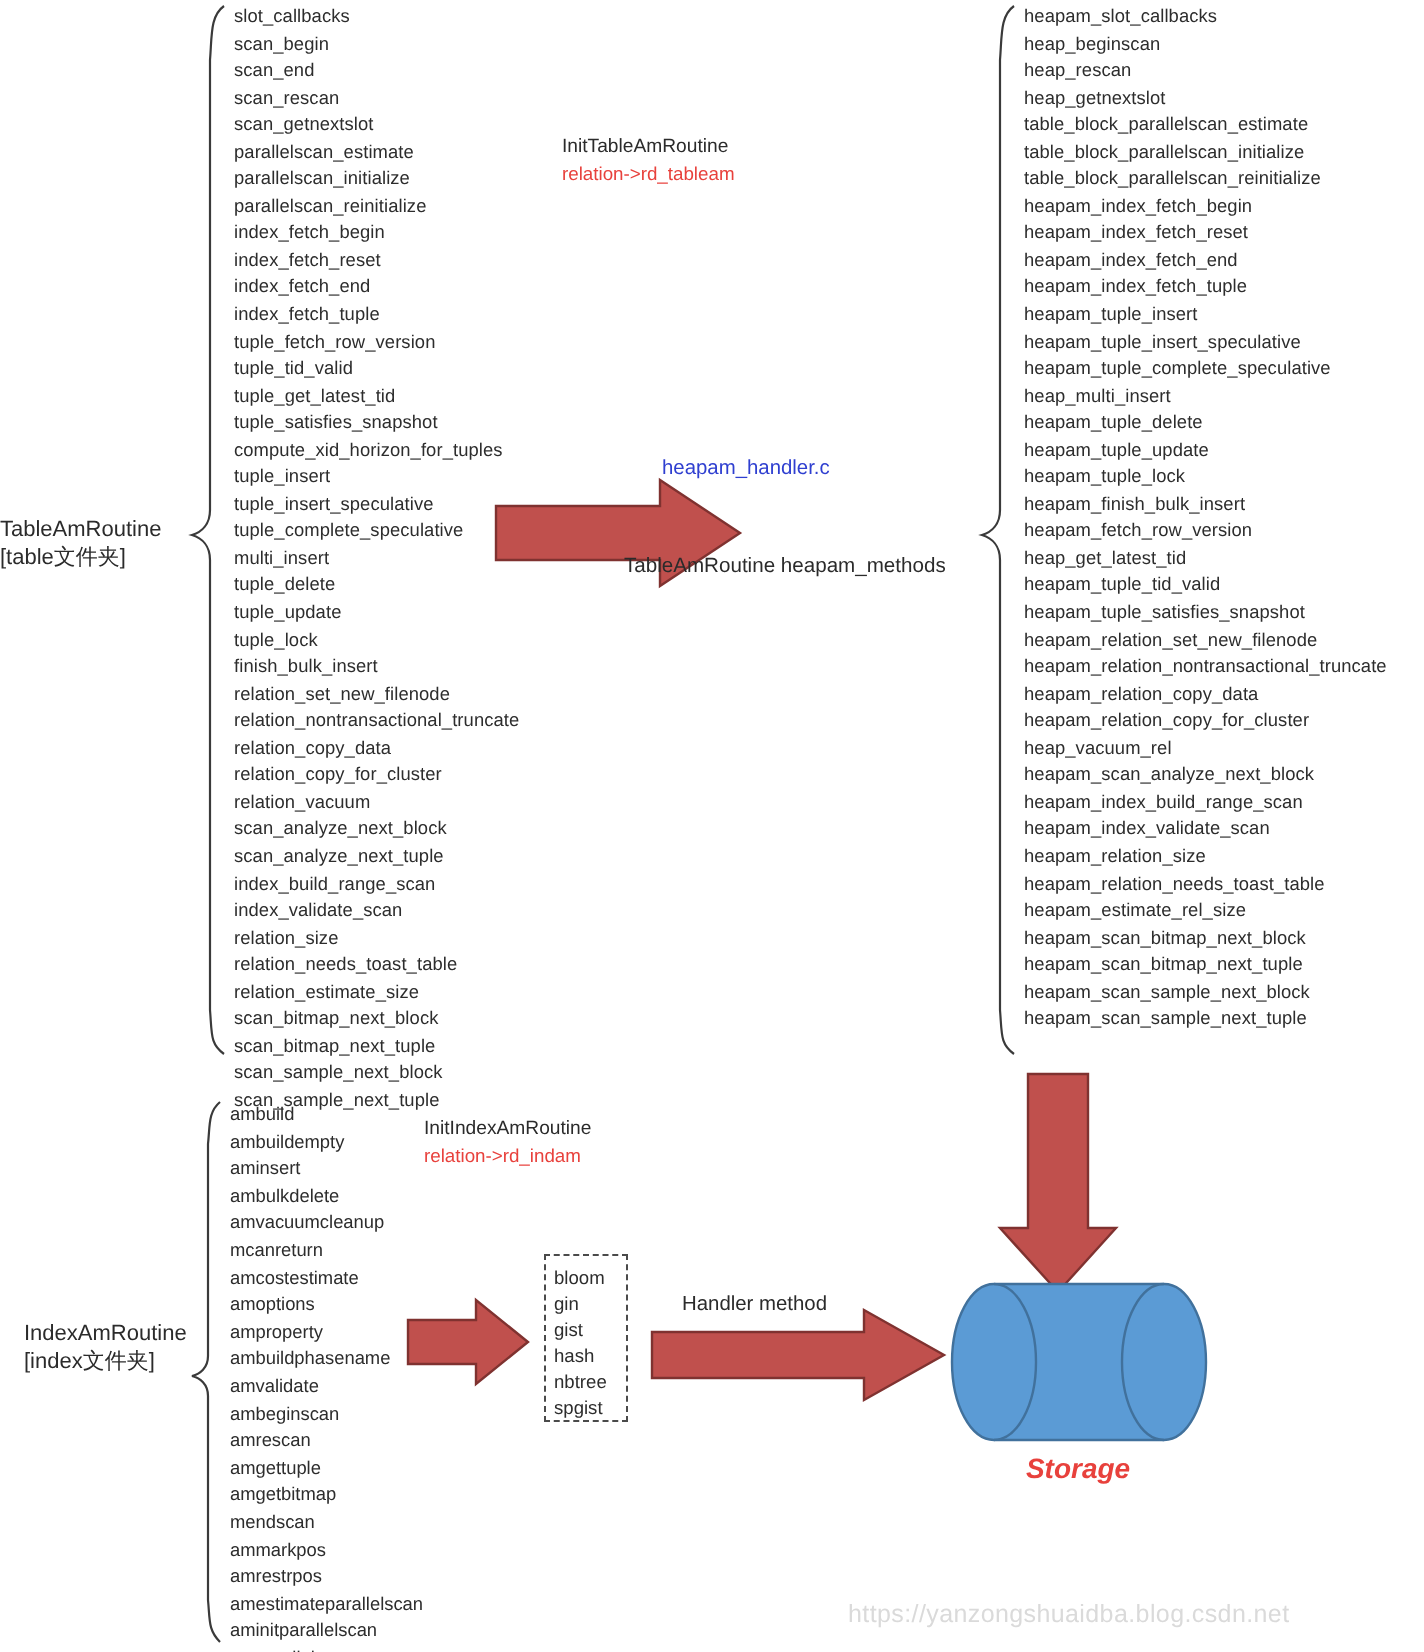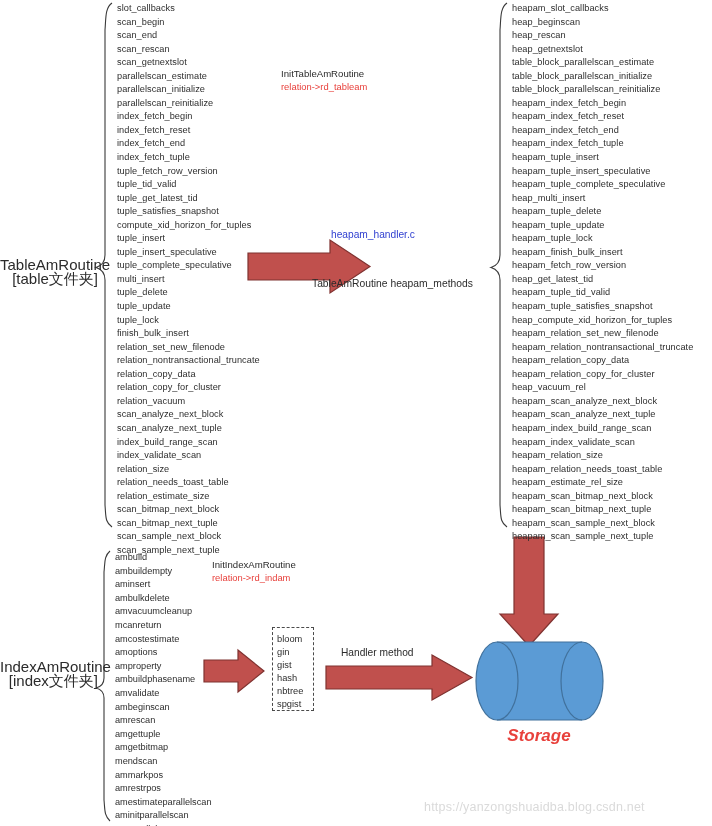--- a/index.html
+++ b/index.html
@@ -39,22 +39,22 @@
     font-size: 9.2px;
     line-height: 13.6px;
     white-space: nowrap;
     color: #2d2d2d;
   }
   .fn-list-index div { height: 13.6px; }
 
   
   .group-label {
     position: absolute;
-    text-align: right;
-    font-size: 15px;
+    text-align: left;
+    font-size: 11px;
     line-height: 14px;
     color: #2b2b2b;
     white-space: nowrap;
   }
 
   
   .init-block {
     position: absolute;
     text-align: left;
     white-space: nowrap;
@@ -84,21 +84,21 @@
     white-space: nowrap;
   }
   .handler-label {
     position: absolute;
     font-size: 10.2px;
     color: #2b2b2b;
     white-space: nowrap;
   }
   .storage-label {
     position: absolute;
-    font-size: 17px;
+    font-size: 14px;
     font-style: italic;
     font-weight: bold;
     color: #e8413c;
     white-space: nowrap;
     text-align: center;
   }
 
   
   .dashed-box {
     position: absolute;
@@ -228,28 +228,26 @@
       <div>heapam_tuple_complete_speculative</div>
       <div>heap_multi_insert</div>
       <div>heapam_tuple_delete</div>
       <div>heapam_tuple_update</div>
       <div>heapam_tuple_lock</div>
       <div>heapam_finish_bulk_insert</div>
       <div>heapam_fetch_row_version</div>
       <div>heap_get_latest_tid</div>
       <div>heapam_tuple_tid_valid</div>
       <div>heapam_tuple_satisfies_snapshot</div>
-      <div>heap_compute_xid_horizon_for_tuples</div>
       <div>heapam_relation_set_new_filenode</div>
       <div>heapam_relation_nontransactional_truncate</div>
       <div>heapam_relation_copy_data</div>
       <div>heapam_relation_copy_for_cluster</div>
       <div>heap_vacuum_rel</div>
       <div>heapam_scan_analyze_next_block</div>
-      <div>heapam_scan_analyze_next_tuple</div>
       <div>heapam_index_build_range_scan</div>
       <div>heapam_index_validate_scan</div>
       <div>heapam_relation_size</div>
       <div>heapam_relation_needs_toast_table</div>
       <div>heapam_estimate_rel_size</div>
       <div>heapam_scan_bitmap_next_block</div>
       <div>heapam_scan_bitmap_next_tuple</div>
       <div>heapam_scan_sample_next_block</div>
       <div>heapam_scan_sample_next_tuple</div>
     </div>
@@ -271,21 +269,21 @@
       <div>amgettuple</div>
       <div>amgetbitmap</div>
       <div>mendscan</div>
       <div>ammarkpos</div>
       <div>amrestrpos</div>
       <div>amestimateparallelscan</div>
       <div>aminitparallelscan</div>
       <div>amparallelrescan</div>
     </div>
 
-  <div class="group-label" style="left:0px; top:660px; width:98px;">
+  <div class="group-label" style="left:12px; top:660px; width:98px;">
     <div>IndexAmRoutine</div>
     <div>[index文件夹]</div>
   </div>
 
   <div class="init-block" style="left:212px; top:558px; width:125px;">
     <div class="init-title">InitIndexAmRoutine</div>
     <div class="init-sub">relation-&gt;rd_indam</div>
   </div>
 
   <div class="dashed-box" id="index-types-box" style="left:272px; top:627px; width:42px; height:84px;">

